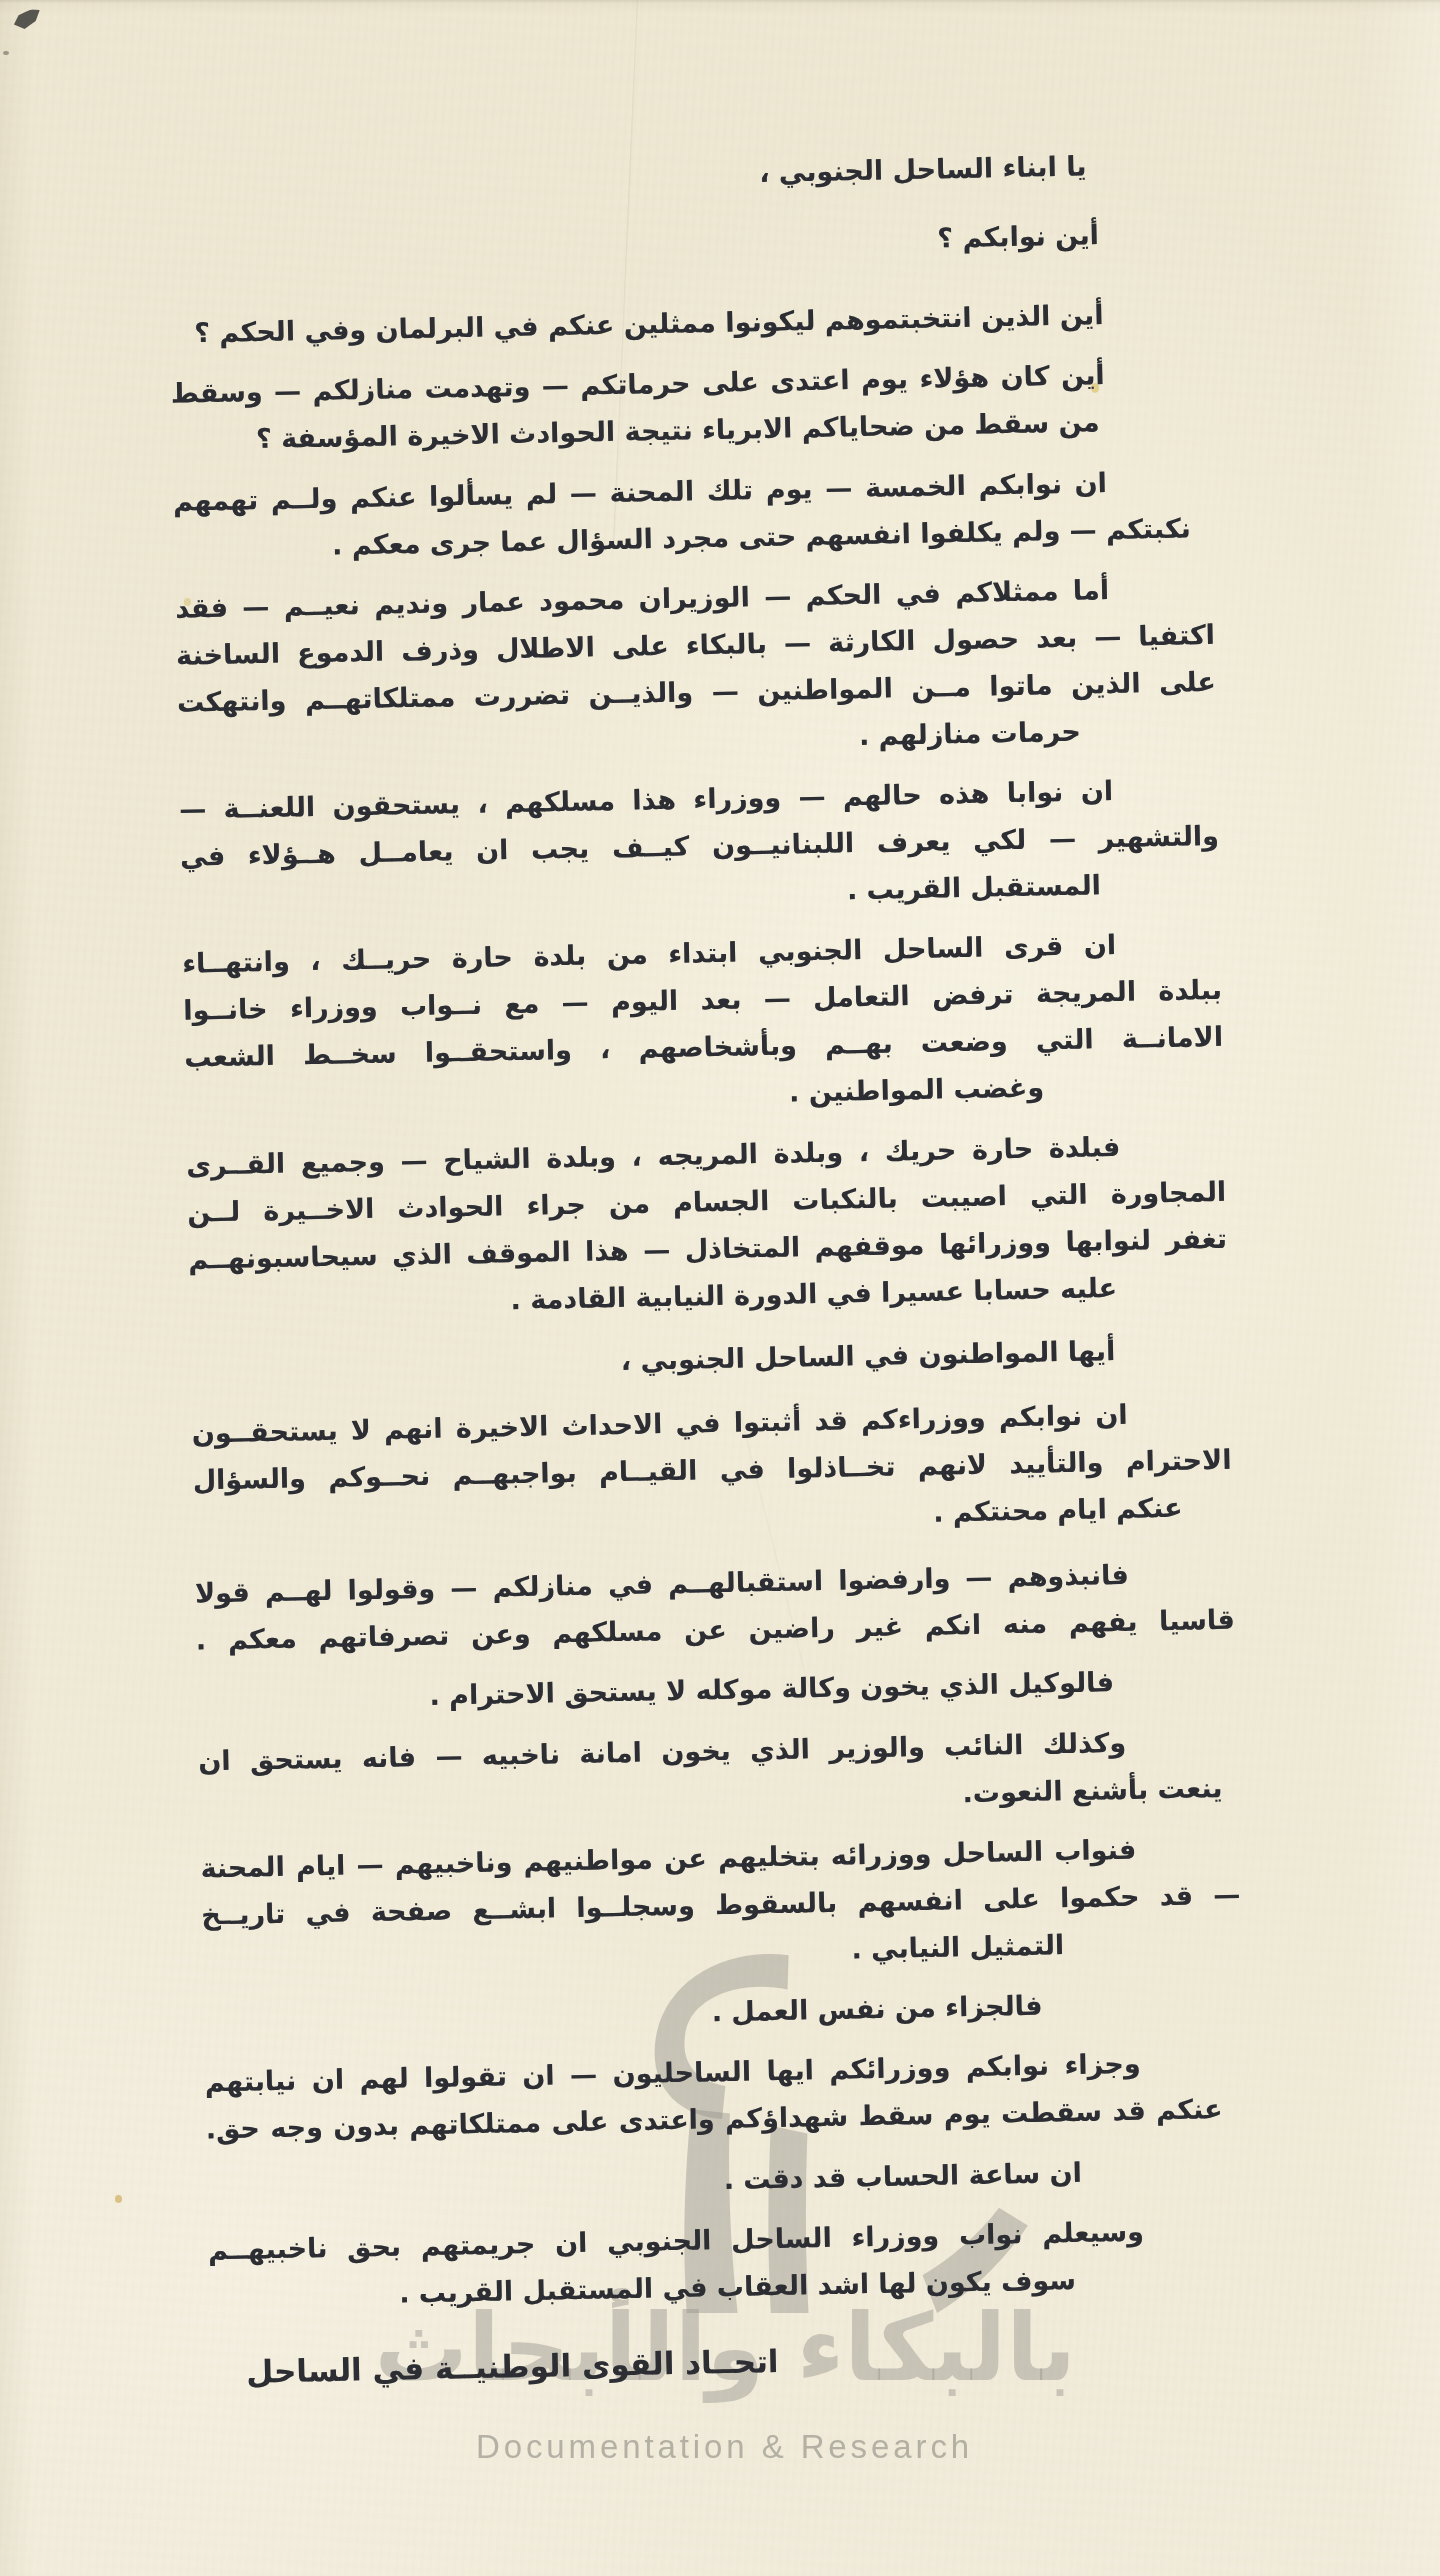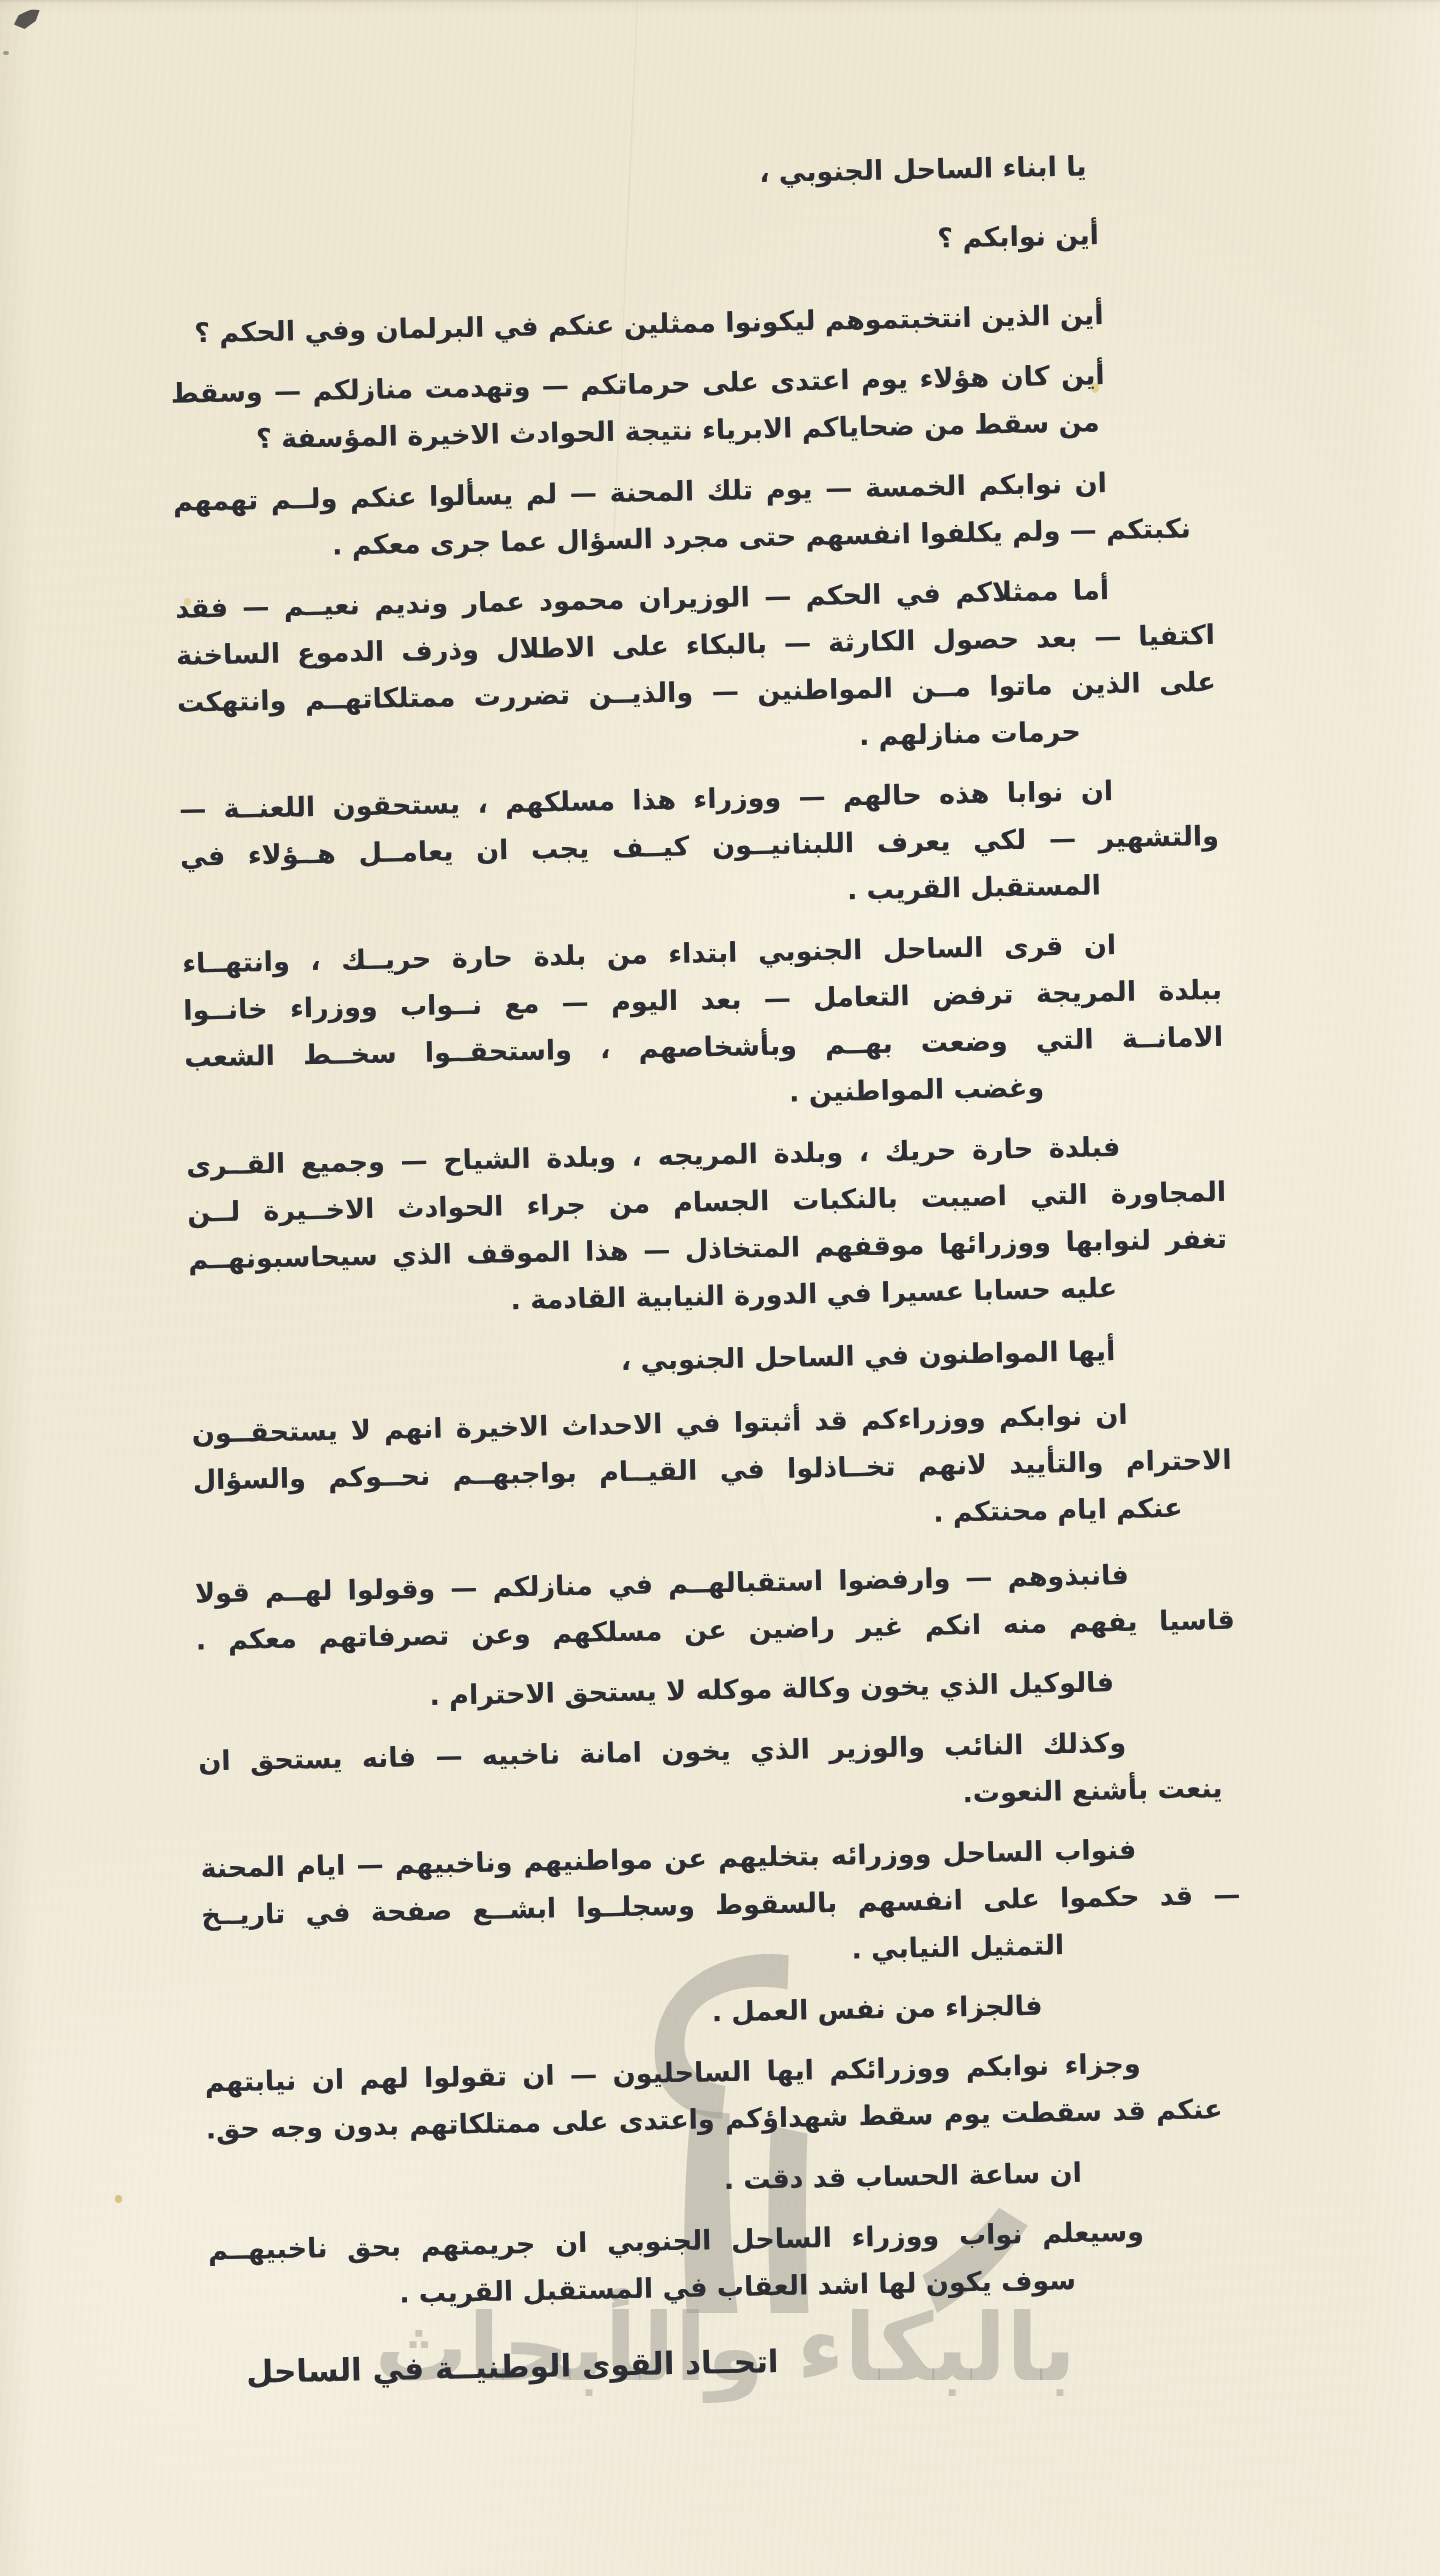--- a/index.html
+++ b/index.html
@@ -93,20 +93,21 @@
         <path d="M268,22 C160,8 52,62 30,162 C12,248 58,310 148,318 L154,258 C98,250 72,214 82,160 C94,98 180,66 266,84 Z"></path>
 
         <path d="M92,300 C80,420 76,540 84,668 L176,668 C162,540 158,420 162,308 Z"></path>
 
         <path d="M236,330 C230,450 230,560 236,668 L304,668 C298,556 298,446 302,344 Z"></path>
 
         <path d="M510,600 C560,570 610,528 648,478 L700,510 C660,570 600,630 536,668 Z"></path>
       </g>
     </svg>
     <div class="wm-ar">بالبكاء والأبحاث</div>
+    <div class="wm-en">Documentation &amp; Research</div>
   </div>
 
   <div class="doc" dir="rtl">
 
     <div class="para">
       <div class="ln s" style="padding-right:119px">يا ابناء الساحل الجنوبي ،</div>
     </div>
 
     <div class="para" style="margin-top:22px">
       <div class="ln s" style="padding-right:108px">أين نوابكم ؟</div>

